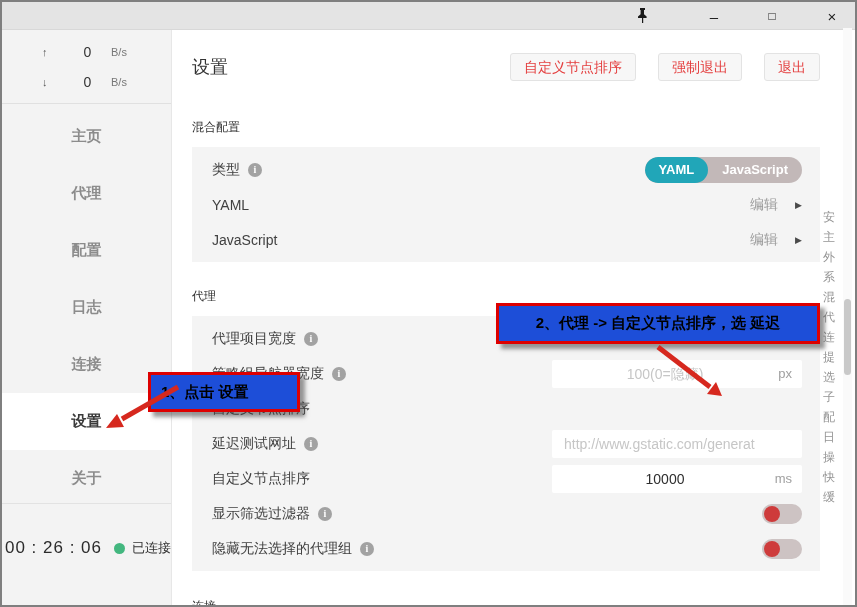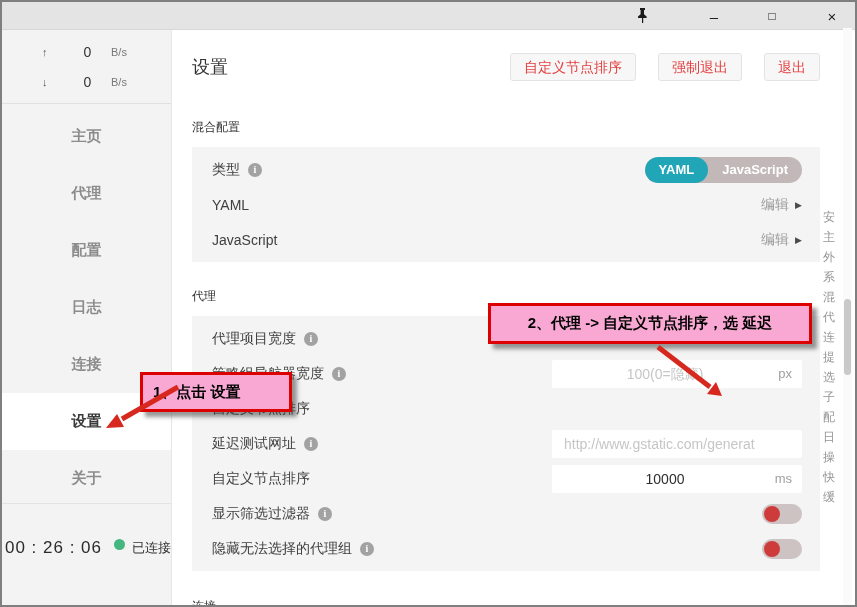--- a/index.html
+++ b/index.html
@@ -44,21 +44,21 @@
   }
   .menu-item.active{ background:#fff; color:#3b3b3b; }
 
   .side-footer{
     position:absolute; top:473px; left:0; right:0; bottom:0;
     border-top:1px solid #e2e2e2;
     display:flex; align-items:center; justify-content:flex-end;
     padding-bottom:13px; gap:12px;
   }
   .timer{ font-size:17px; color:#2b2b2b; letter-spacing:1px; }
-  .status{ display:flex; align-items:flex-start; gap:7px; font-size:13px; color:#333; }
+  .status{ display:flex; align-items:center; gap:7px; font-size:13px; color:#333; }
   .status-dot{ width:11px; height:11px; border-radius:50%; background:#43b77f; }
 
   
   .main{
     position:absolute; top:28px; left:171px; right:35px; bottom:0;
     background:#fff; padding:0 0 0 19px; overflow:hidden;
   }
   .main-header{
     margin-top:22px; height:30px; display:flex; align-items:center;
   }
@@ -90,21 +90,21 @@
   }
   .info-icon::after{ content:"i"; }
 
   .seg-group{ display:flex; background:#c2b8b8; border-radius:13px; overflow:hidden; }
   .seg{
     height:26px; line-height:26px; padding:0 14px;
     color:#fff; font-size:13px; font-weight:bold; cursor:pointer; white-space:nowrap;
   }
   .seg.active{ background:#21a6b8; border-radius:13px; }
 
-  .edit-link{ color:#9c9c9c; font-size:14px; cursor:pointer; display:flex; align-items:center; gap:6px;}
+  .edit-link{ color:#9c9c9c; font-size:14px; cursor:pointer; display:flex; align-items:center; gap:17px;}
   .edit-arrow{ font-size:9px; color:#4a4a4a; }
 
   .field{ position:relative; width:250px; height:28px; }
   .field input{
     width:100%; height:100%; border:none; background:#fff; border-radius:2px;
     font-size:14px; color:#2e2e2e; outline:none;
     font-family:"Liberation Sans","DejaVu Sans",sans-serif;
   }
   .field input::placeholder{ color:#c6c6c6; opacity:1; }
   .f-center input{ text-align:center; padding:0 34px 0 10px; }
@@ -126,24 +126,24 @@
   .scrollbar{
     position:absolute; top:26px; bottom:0; left:841px; width:9px; background:#fafafa;
   }
   .scroll-thumb{
     position:absolute; top:271px; left:1px; width:7px; height:76px;
     border-radius:4px; background:#c9c9c9;
   }
 
   
   .callout{
-    position:absolute; background:#f9a8d4; border:3px solid #dd0000;
+    position:absolute; background:#1d4ed8; border:3px solid #dd0000;
     box-shadow:5px 5px 4px rgba(70,70,70,0.55);
     display:flex; align-items:center; padding:13px 10px;
-    font-size:15px; font-weight:bold; color:#000; white-space:nowrap; z-index:5;
+    font-size:15px; font-weight:bold; color:#000; white-space:nowrap; z-index:5;margin-left:8px;
   }
   .callout-1{ left:138px; top:370px; width:152px; height:40px; }
   .callout-2{ left:486px; top:301px; width:324px; height:41px; justify-content:center; }
 
   .arrows{ position:absolute; top:0; left:0; width:853px; height:603px; pointer-events:none; z-index:6; }
 </style>
 </head>
 <body>
 
 <div class="window">

